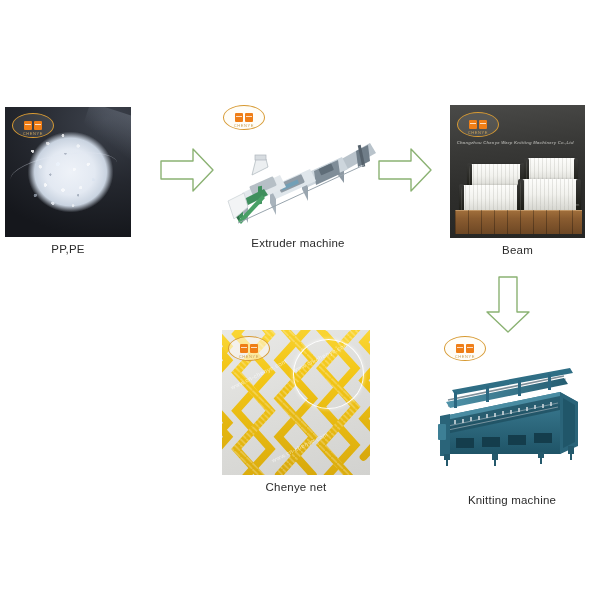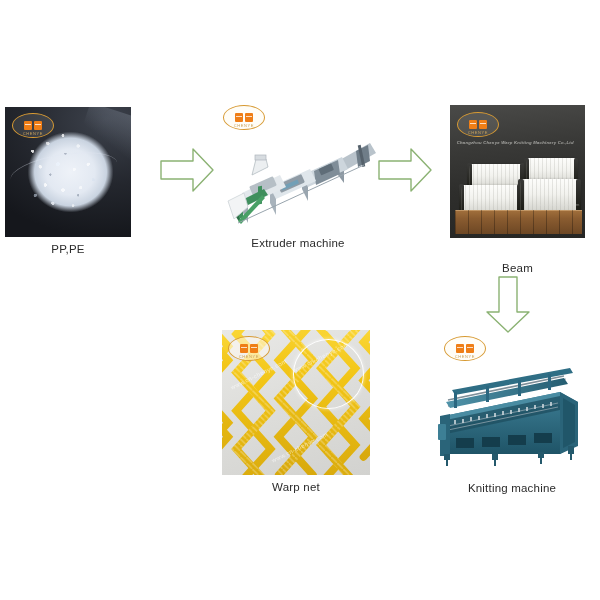--- a/index.html
+++ b/index.html
@@ -338,21 +338,21 @@
 
       <div class="pallet"></div>
 
       <div class="badge" style="left:7px; top:7px;">
         <span class="ch"></span>
         <span class="ch"></span>
         <span class="sub">CHENYE</span>
       </div>
     </div>
 
-    <div class="caption" style="top:139px;margin-top:18px;">Beam</div>
+    <div class="caption" style="top:139px;">Beam</div>
   </div>
 
   <div class="arrow" style="left:484px; top:276px;">
     <svg width="48" height="58" viewBox="0 0 48 58" aria-hidden="true">
       <polygon points="15,1 33,1 33,36 45,36 24,56 3,36 15,36" fill="#ffffff" stroke="#8bb273" stroke-width="1.4" stroke-linejoin="round"></polygon>
     </svg>
   </div>
 
   <div class="node" style="left:432px; top:336px; width:160px; height:150px;">
 
@@ -441,21 +441,21 @@
           <line x1="15" y1="102" x2="15" y2="108"></line>
           <line x1="63" y1="102" x2="63" y2="108"></line>
           <line x1="109" y1="100" x2="109" y2="106"></line>
           <line x1="139" y1="96" x2="139" y2="102"></line>
         </g>
 
         <rect x="6" y="66" width="8" height="16" rx="1" fill="#3d7f95"></rect>
       </svg>
     </div>
 
-    <div class="caption" style="top:146px;text-align:center;">Knitting machine</div>
+    <div class="caption" style="top:158px;text-align:center;">Knitting machine</div>
   </div>
 
   <div class="node" style="left:222px; top:330px; width:148px; height:145px;">
 
     <div class="photo" id="net-photo" style="width:148px; height:145px;">
 
       <div class="mesh">
         <svg width="100%" height="100%" viewBox="0 0 170 167" preserveAspectRatio="none" aria-hidden="true">
           <defs>
             <linearGradient id="cord" x1="0" y1="0" x2="0" y2="1">
@@ -497,16 +497,16 @@
       <div class="wm" style="left:48%; top:26%;">www.cn-chenye.com</div>
       <div class="wm" style="left:34%; top:88%;">www.cn-chenye.com</div>
 
       <div class="badge" style="left:6px; top:6px; background:rgba(255,250,240,.55);">
         <span class="ch"></span>
         <span class="ch"></span>
         <span class="sub">CHENYE</span>
       </div>
     </div>
 
-    <div class="caption" style="top:151px;">Warp net</div>
+    <div class="caption" style="top:151px;">Chenye net</div>
   </div>
 
 </div>
 
 </body></html>

